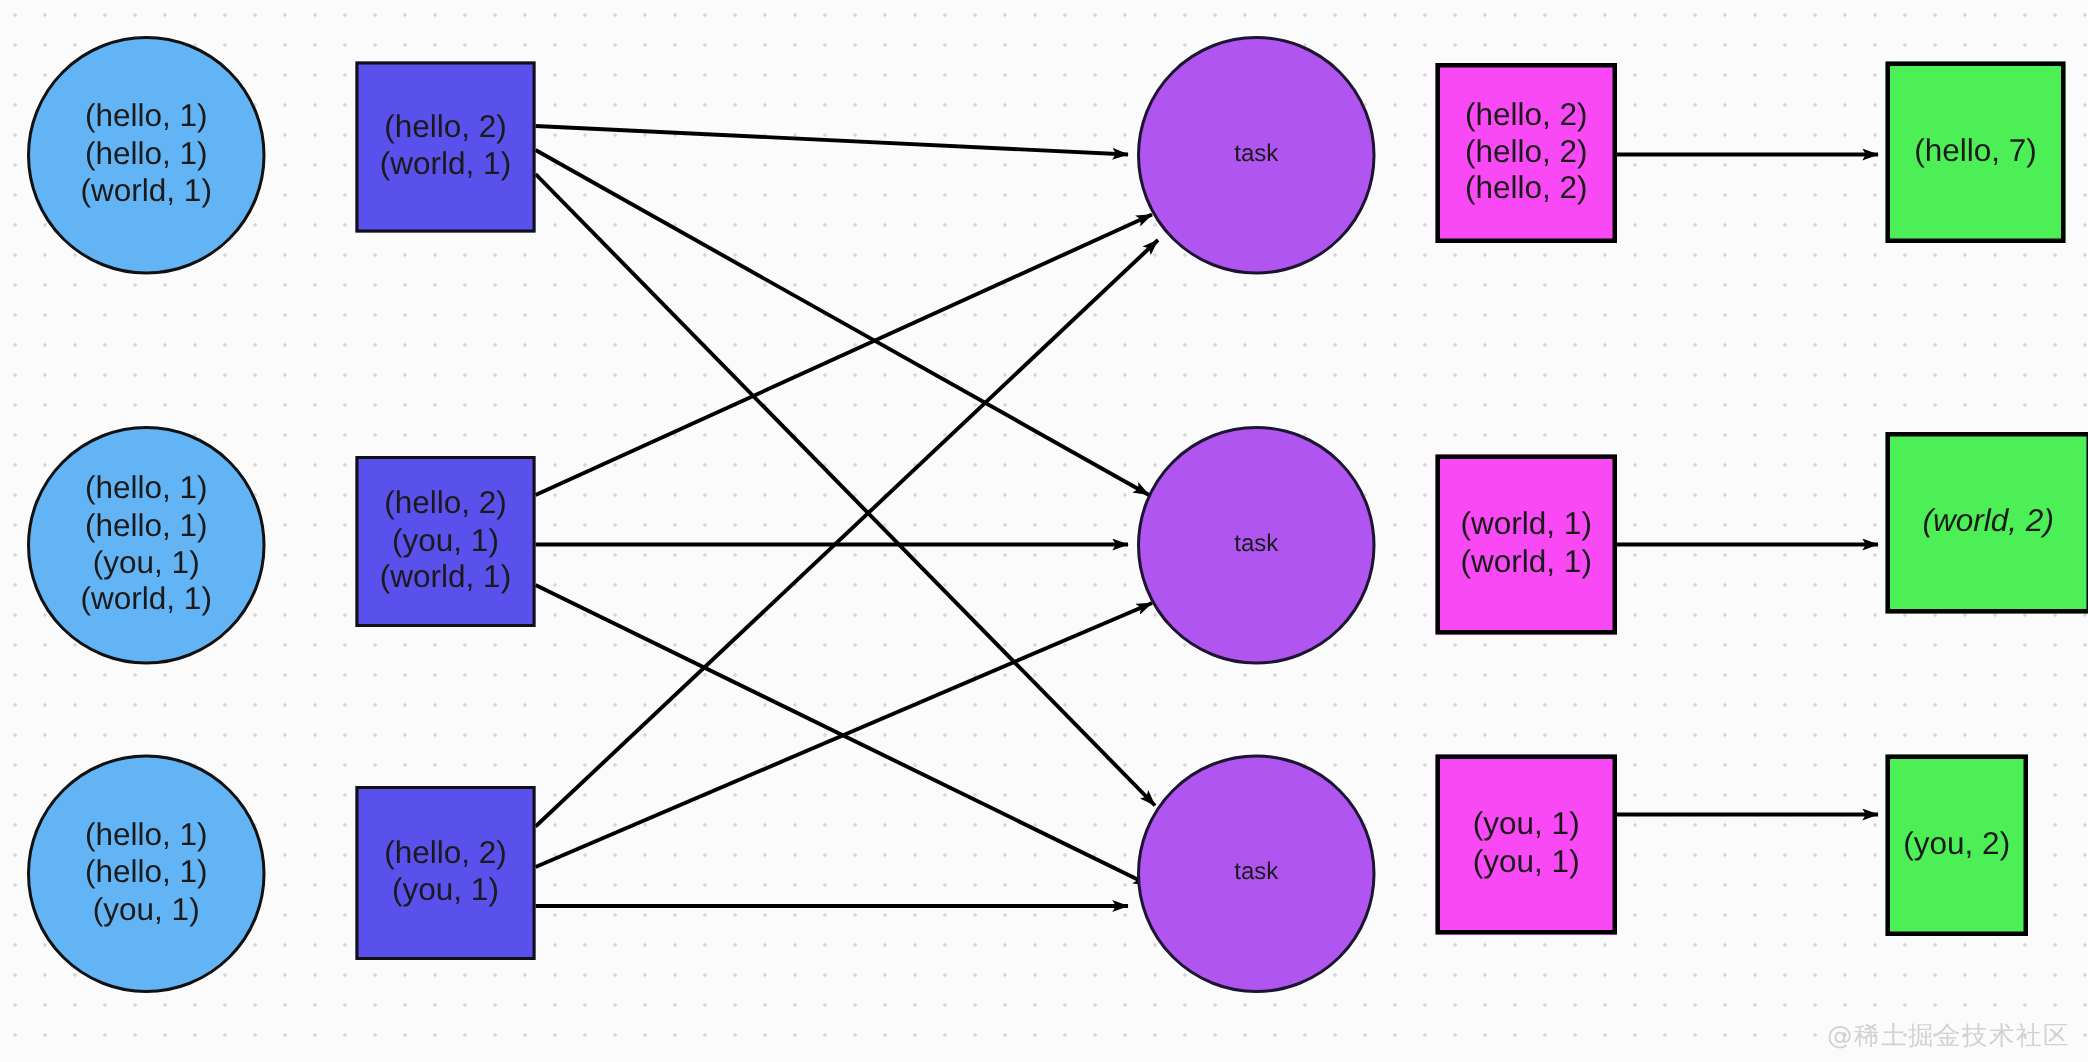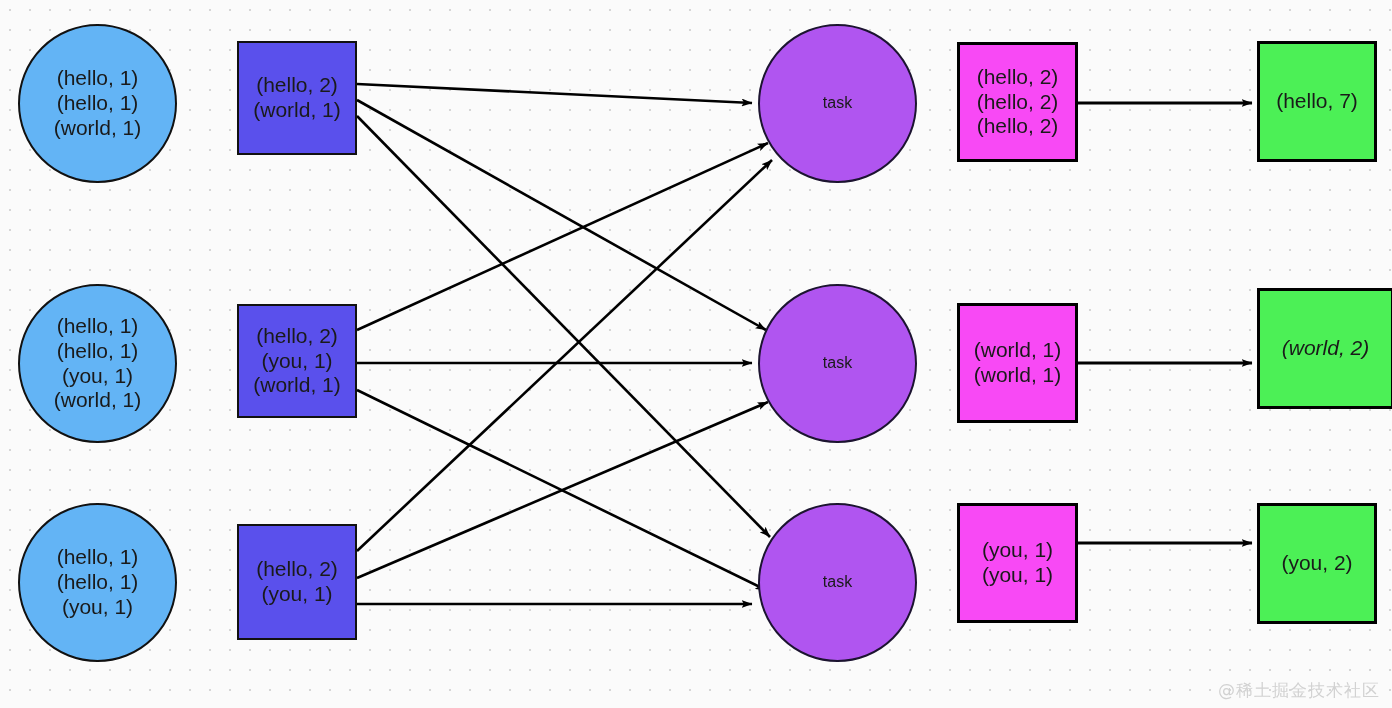--- a/index.html
+++ b/index.html
@@ -167,19 +167,19 @@
     <span class="line">(you, 1)</span>
     <span class="line">(you, 1)</span>
   </div>
 
   <div class="node box-result" style="left:1257px; top:41px; width:120px; height:121px;">
     <span class="line">(hello, 7)</span>
   </div>
   <div class="node box-result" style="left:1257px; top:288px; width:137px; height:121px;font-style:italic;">
     <span class="line">(world, 2)</span>
   </div>
-  <div class="node box-result" style="left:1257px; top:503px; width:120px; height:121px;">
+  <div class="node box-result" style="left:1257px; top:503px; width:95px; height:121px;">
     <span class="line">(you, 2)</span>
   </div>
 
   <div id="watermark">@稀土掘金技术社区</div>
 
 </div>
 
 </body></html>

